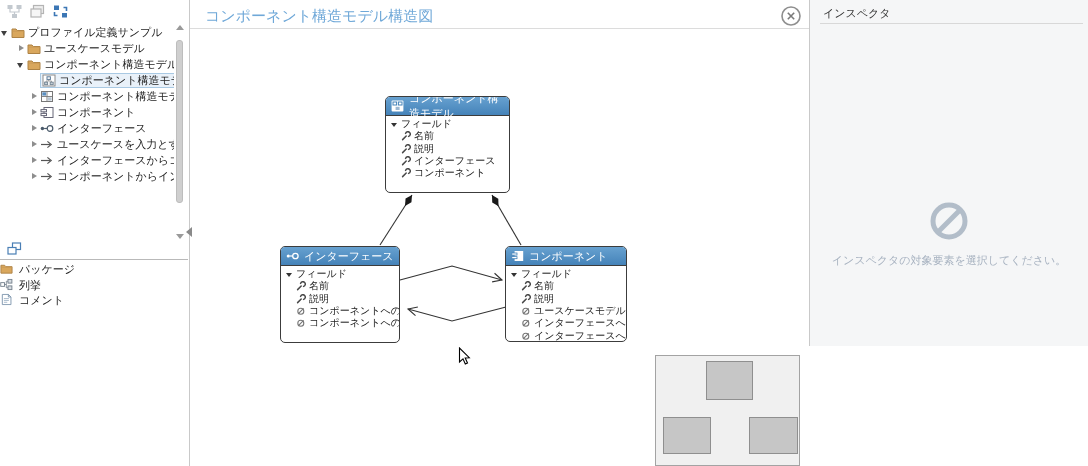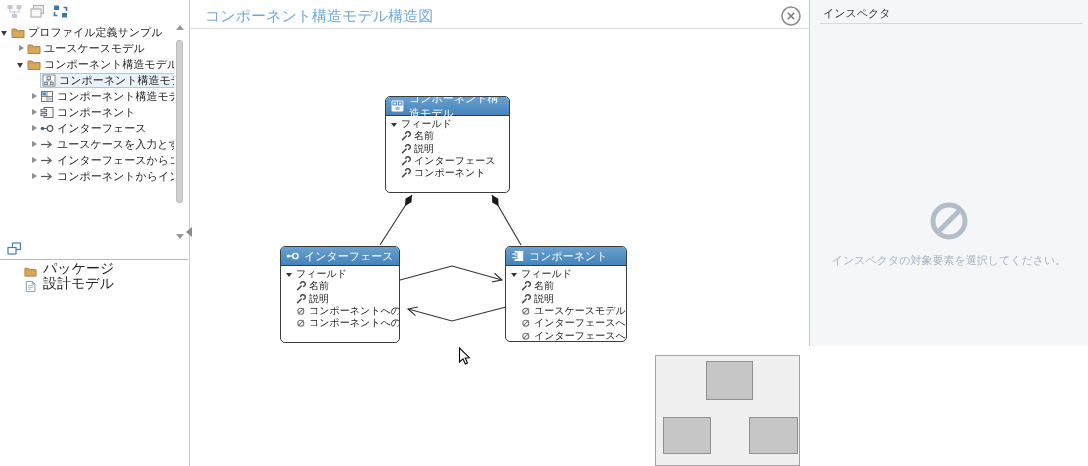--- a/index.html
+++ b/index.html
@@ -38,21 +38,21 @@
   .vsb-thumb { position:absolute; left:1px; top:15px; width:7px; height:163px; background:#cfcfcf; border:1px solid #bdbdbd; border-radius:3px; cursor:pointer; }
   .vsb-down { position:absolute; left:1px; bottom:0; width:0; height:0;
     border-top:5px solid #9a9a9a; border-left:4px solid transparent; border-right:4px solid transparent; cursor:pointer; }
   .splitter-collapse { position:absolute; left:186px; top:227px; width:0; height:0;
     border-right:6px solid #8a8a8a; border-top:5px solid transparent; border-bottom:5px solid transparent; cursor:pointer; z-index:5; }
 
   .palette-head { position:absolute; left:7px; top:242px; width:15px; height:14px; cursor:pointer; }
   .palette-head svg { width:15px; height:14px; }
   .palette-sep { position:absolute; left:0; top:259px; width:188px; height:1px; background:#b9b9b9; }
   .palette { position:absolute; left:0; top:262px; width:188px; }
-  .prow { height:15.5px; display:flex; align-items:flex-end; padding-left:24px; font-size:14px; color:#222; cursor:pointer; }
+  .prow { height:15.5px; display:flex; align-items:flex-start; padding-left:0; font-size:11px; color:#222; cursor:pointer; }
   .prow .ticon { width:13px; flex:0 0 13px; margin-right:6px; }
   .prow .ticon svg { width:13px; height:13px; }
 
   
   .canvas { position:absolute; left:190px; top:0; width:619px; height:466px; background:#fff; }
   .canvas-title { position:absolute; left:15px; top:7px; font-size:15px; color:#6fa8d8; }
   .canvas-sep { position:absolute; left:0; top:28px; width:100%; height:1px; background:#dcdcdc; }
   .close-btn { position:absolute; left:590px; top:5px; width:22px; height:22px; cursor:pointer; }
 
   .edges { position:absolute; left:0; top:0; }
@@ -311,24 +311,32 @@
       <span class="ticon">
           <svg viewBox="0 0 14 13">
             <use href="#sym-folder"></use>
           </svg>
         </span>
       <span>パッケージ</span>
     </div>
     <div class="prow">
       <span class="ticon">
           <svg viewBox="0 0 14 13">
+            <use href="#sym-enum"></use>
+          </svg>
+        </span>
+      <span>列挙</span>
+    </div>
+    <div class="prow">
+      <span class="ticon">
+          <svg viewBox="0 0 14 13">
             <use href="#sym-comment"></use>
           </svg>
         </span>
-      <span>設計モデル</span>
+      <span>コメント</span>
     </div>
   </div>
 </div>
 
 <span class="splitter-collapse"></span>
 
 <div class="canvas">
   <div class="canvas-title">コンポーネント構造モデル構造図</div>
   <span class="close-btn">
     <svg viewBox="0 0 22 22">

